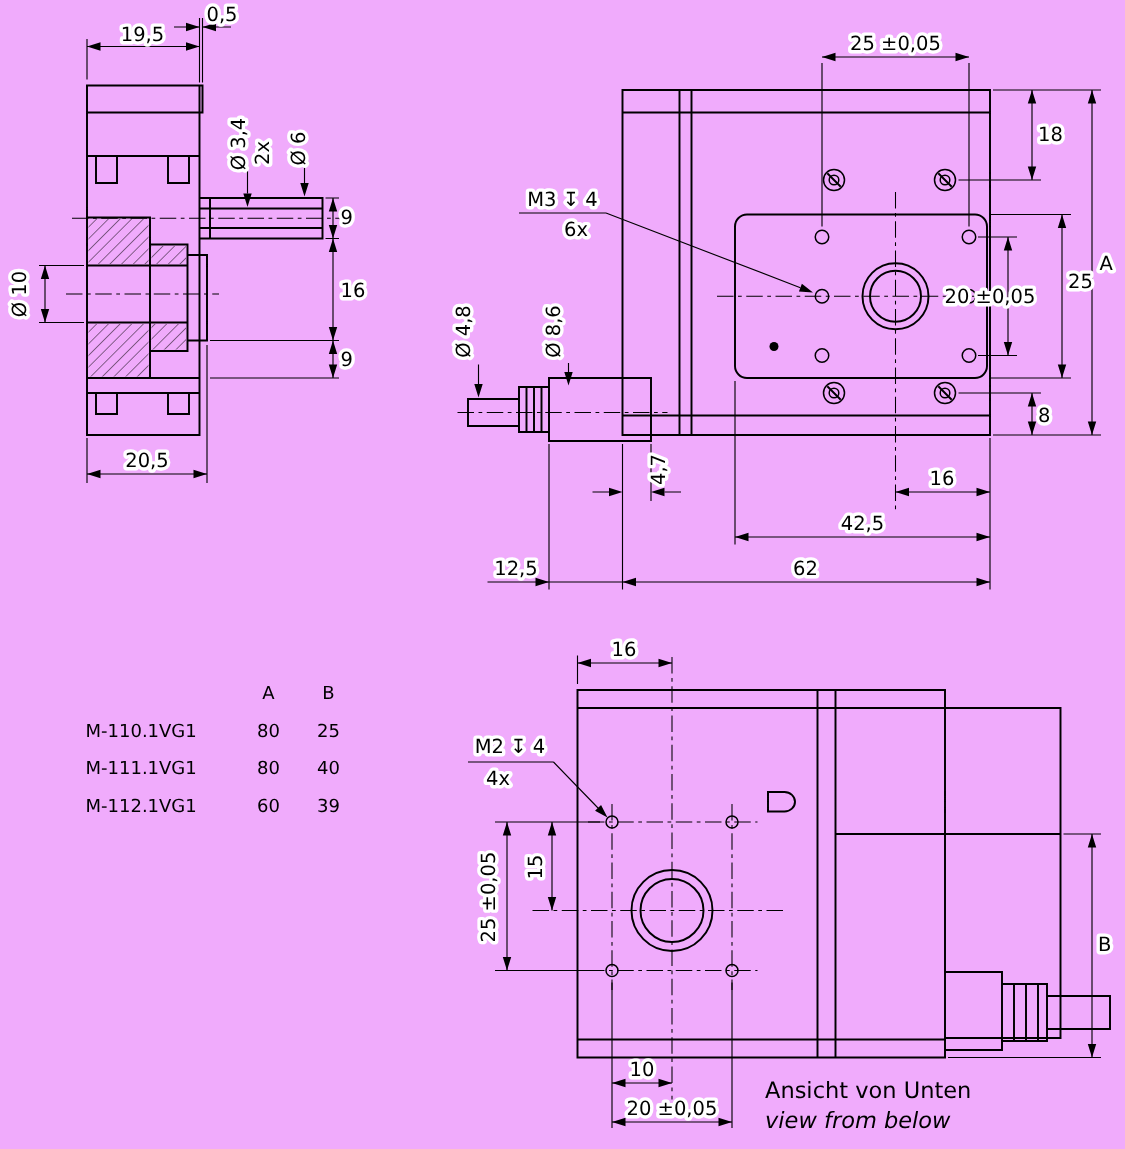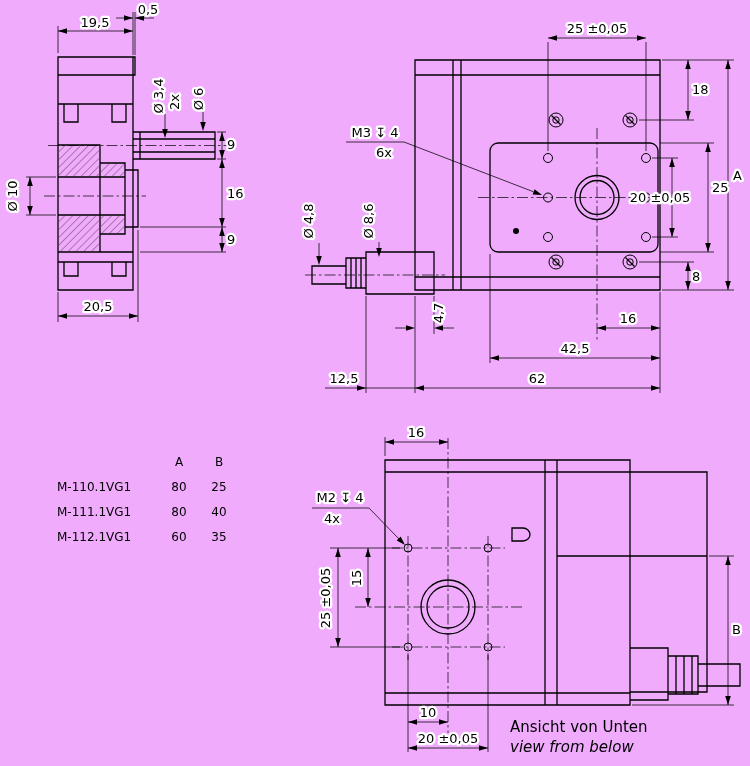--- a/index.html
+++ b/index.html
@@ -187,16 +187,16 @@
     <div>M-110.1VG1</div>
     <div class="c">80</div>
     <div class="c">25</div>
 
     <div>M-111.1VG1</div>
     <div class="c">80</div>
     <div class="c">40</div>
 
     <div>M-112.1VG1</div>
     <div class="c">60</div>
-    <div class="c">35</div>
+    <div class="c">39</div>
   </div>
 
 </div>
 
 </body></html>

